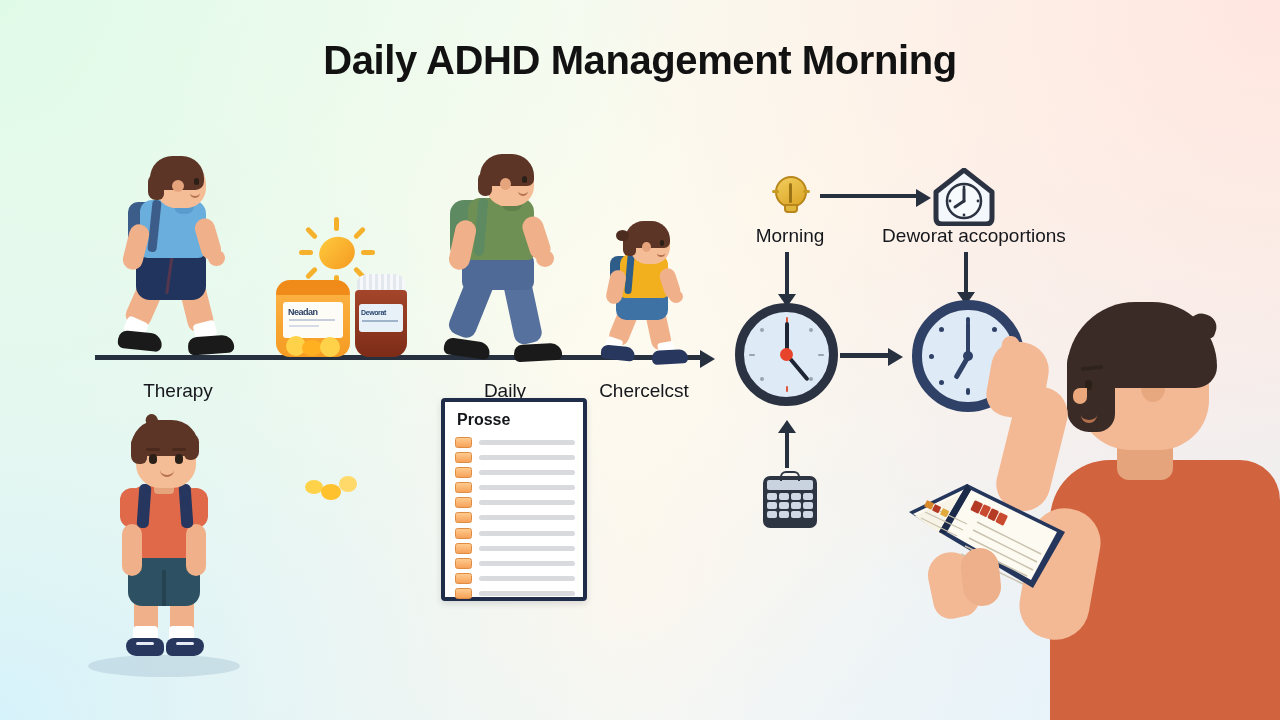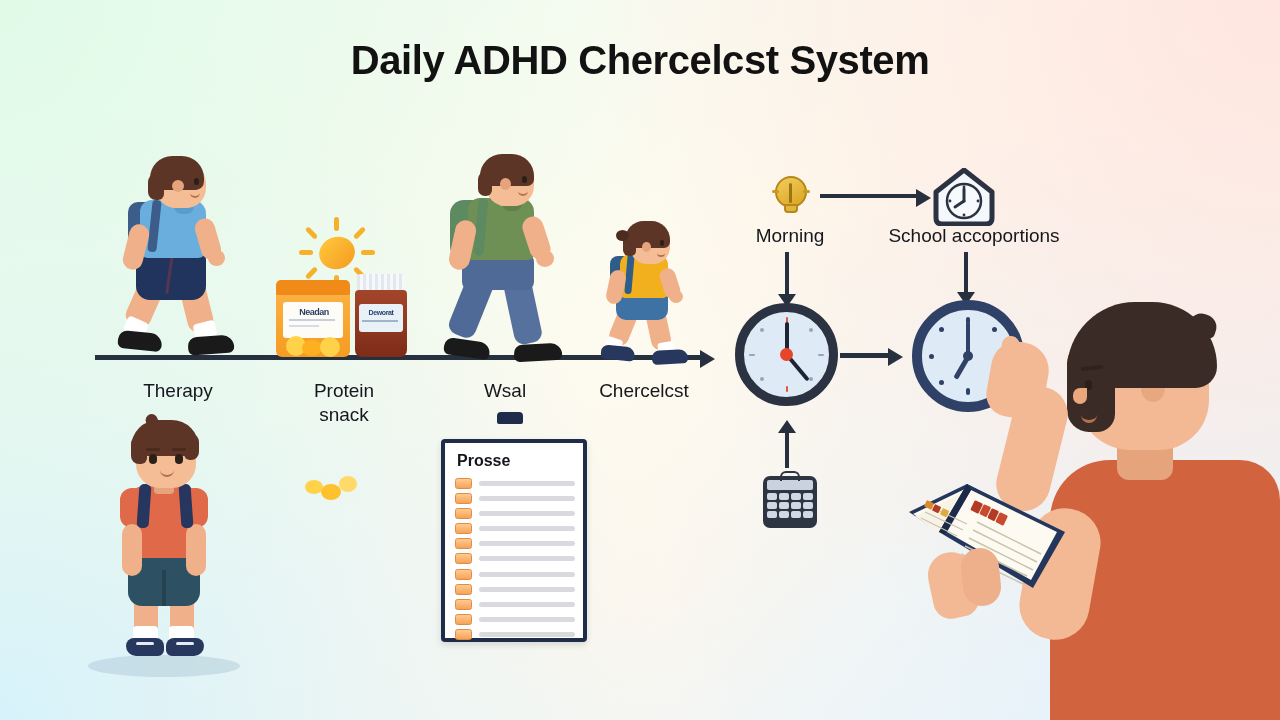--- a/index.html
+++ b/index.html
@@ -35,21 +35,21 @@
   }
   .tl-arrow.down{
     border-width:13px 9px 0 9px;border-color:#27303f transparent transparent transparent;
   }
   
   .lbl{
     font-size:19px;color:#15171c;text-align:center;line-height:1.25;
   }
   
   #clipboard{
-    left:441px;top:439px;width:138px;height:195px;
+    left:441px;top:398px;width:138px;height:195px;
     background:#ffffff;border:4px solid #1f2d4a;border-radius:4px;
     box-shadow:0 3px 7px rgba(0,0,0,.12);
   }
   #clip-clip{
     left:497px;top:412px;width:26px;height:12px;background:#1f2d4a;border-radius:4px 4px 2px 2px;
   }
   #clip-title{
     position:absolute;left:12px;top:9px;font-size:16px;font-weight:bold;color:#14161c;
   }
   .clip-rows{position:absolute;left:10px;top:34px;right:8px;}
@@ -77,38 +77,38 @@
     background:#2d3442;border-radius:7px;padding:4px;box-sizing:border-box;
   }
   #calc-screen{height:10px;background:#c9d3e0;border-radius:2px;margin-bottom:3px;}
   #calc-keys{display:grid;grid-template-columns:repeat(4,1fr);gap:2.5px;}
   .calc-key{height:6.5px;background:#cfd8e3;border-radius:2px;}
   #calc-handle{
     position:absolute;left:50%;top:-5px;transform:translateX(-50%);
     width:16px;height:8px;border:2.5px solid #2d3442;border-bottom:none;border-radius:6px 6px 0 0;
   }
   
-  .jar{border-radius:2px;overflow:hidden;text-align:center;}
+  .jar{border-radius:14px;overflow:hidden;}
   
   #sun{left:300px;top:218px;width:74px;height:70px;}
   .fig{position:absolute;}
   
   #reader-book{left:905px;top:470px;width:175px;height:130px;}
   
   #boy-shadow{
     left:88px;top:655px;width:152px;height:22px;border-radius:50%;
     background:rgba(160,190,205,.38);
   }
 </style>
 </head>
 <body>
 
 <div id="stage">
 
-  <div class="abs" id="title">Daily ADHD Chercelcst System</div>
+  <div class="abs" id="title">Daily ADHD Management Morning</div>
 
   <div class="abs tl-line" style="left:95px;top:355px;width:605px;height:5px;"></div>
   <div class="abs tl-arrow" style="left:700px;top:350px;"></div>
 
   <div class="abs tl-line" style="left:840px;top:353px;width:48px;height:5px;"></div>
   <div class="abs tl-arrow" style="left:888px;top:348px;"></div>
 
   <div class="fig" style="left:120px;top:162px;width:120px;height:196px;">
 
     <div class="abs" style="left:14px;top:104px;width:26px;height:62px;background:#f0b089;border-radius:10px;transform:rotate(24deg);"></div>
@@ -182,24 +182,20 @@
     <div class="abs" style="left:0;top:16px;width:52px;height:67px;background:linear-gradient(180deg,#a3452a,#7d2c18);border-radius:4px 4px 7px 7px;"></div>
     <div class="abs" style="left:4px;top:30px;width:44px;height:28px;background:#e9f1f8;border-radius:3px;"></div>
     <div class="abs" style="left:6px;top:35px;width:40px;font-size:7px;font-weight:bold;color:#27456e;letter-spacing:-0.4px;overflow:hidden;white-space:nowrap;">Deworat</div>
     <div class="abs" style="left:7px;top:46px;width:36px;height:2px;background:#9fb3ca;"></div>
   </div>
 
   <div class="abs" style="left:305px;top:470px;width:60px;height:34px;">
     <div class="abs" style="left:0;top:10px;width:18px;height:14px;background:#ffd24a;border-radius:50%;"></div>
     <div class="abs" style="left:16px;top:14px;width:20px;height:16px;background:#ffc22e;border-radius:50%;"></div>
     <div class="abs" style="left:34px;top:6px;width:18px;height:16px;background:#ffda6a;border-radius:50%;"></div>
-  </div>
-  <div class="abs lbl" style="left:278px;top:379px;width:132px;">
-    <div>Protein</div>
-    <div>snack</div>
   </div>
 
   <div class="fig" style="left:448px;top:162px;width:120px;height:198px;">
     <div class="abs" style="left:10px;top:106px;width:28px;height:70px;background:#4f6a96;border-radius:10px;transform:rotate(22deg);"></div>
     <div class="abs" style="left:60px;top:106px;width:28px;height:76px;background:#56719e;border-radius:10px;transform:rotate(-12deg);"></div>
     <div class="abs" style="left:-4px;top:178px;width:46px;height:17px;background:#1a1a1a;border-radius:9px 12px 6px 6px;transform:rotate(8deg);"></div>
     <div class="abs" style="left:66px;top:182px;width:48px;height:17px;background:#1a1a1a;border-radius:9px 12px 6px 6px;transform:rotate(-3deg);"></div>
     <div class="abs" style="left:14px;top:92px;width:72px;height:36px;background:#4f6a96;border-radius:8px;"></div>
 
     <div class="abs" style="left:2px;top:38px;width:38px;height:60px;background:#5e8a62;border-radius:14px;"></div>
@@ -212,21 +208,21 @@
     <div class="abs" style="left:78px;top:54px;width:21px;height:44px;background:#f0b089;border-radius:11px;transform:rotate(-18deg);"></div>
     <div class="abs" style="left:88px;top:88px;width:18px;height:17px;background:#f0b089;border-radius:50%;"></div>
     <div class="abs" style="left:52px;top:28px;width:16px;height:16px;background:#e6a47d;"></div>
     <div class="abs" style="left:38px;top:-4px;width:48px;height:48px;background:#f5bd95;border-radius:22px 24px 20px 20px;"></div>
     <div class="abs" style="left:32px;top:-8px;width:54px;height:32px;background:#5d3526;border-radius:26px 26px 8px 12px;"></div>
     <div class="abs" style="left:30px;top:10px;width:14px;height:24px;background:#5d3526;border-radius:7px 0 6px 7px;"></div>
     <div class="abs" style="left:52px;top:16px;width:11px;height:12px;background:#e6a47d;border-radius:50%;"></div>
     <div class="abs" style="left:74px;top:14px;width:5px;height:7px;background:#2b2018;border-radius:3px;"></div>
     <div class="abs" style="left:70px;top:26px;width:10px;height:6px;border-bottom:2px solid #b5714c;border-radius:0 0 8px 8px;"></div>
   </div>
-  <div class="abs lbl" style="left:440px;top:379px;width:130px;">Wsal</div>
+  <div class="abs lbl" style="left:440px;top:379px;width:130px;">Daily</div>
 
   <div class="fig" style="left:604px;top:228px;width:92px;height:134px;">
     <div class="abs" style="left:10px;top:74px;width:20px;height:44px;background:#f0b089;border-radius:9px;transform:rotate(22deg);"></div>
     <div class="abs" style="left:44px;top:74px;width:20px;height:48px;background:#f0b089;border-radius:9px;transform:rotate(-12deg);"></div>
     <div class="abs" style="left:2px;top:110px;width:16px;height:12px;background:#fff;border-radius:3px;transform:rotate(20deg);"></div>
     <div class="abs" style="left:54px;top:114px;width:16px;height:12px;background:#fff;border-radius:3px;transform:rotate(-10deg);"></div>
     <div class="abs" style="left:-3px;top:118px;width:34px;height:14px;background:#27375e;border-radius:7px 9px 5px 5px;transform:rotate(6deg);"></div>
     <div class="abs" style="left:48px;top:122px;width:36px;height:14px;background:#27375e;border-radius:7px 9px 5px 5px;transform:rotate(-3deg);"></div>
     <div class="abs" style="left:12px;top:62px;width:52px;height:30px;background:#3e72a5;border-radius:7px 7px 10px 10px;"></div>
     <div class="abs" style="left:6px;top:28px;width:22px;height:40px;background:#2f5d8a;border-radius:8px;"></div>
@@ -363,21 +359,21 @@
       <path d="M31 2 L59 24 L59 50 Q59 56 53 56 L9 56 Q3 56 3 50 L3 24 Z" fill="#f4f7fb" stroke="#2b3242" stroke-width="5" stroke-linejoin="round"></path>
       <circle cx="31" cy="33" r="17" fill="#f7fafd" stroke="#2b3242" stroke-width="2.5"></circle>
       <line x1="31" y1="33" x2="31" y2="21" stroke="#2b3242" stroke-width="3" stroke-linecap="round"></line>
       <line x1="31" y1="33" x2="22" y2="39" stroke="#2b3242" stroke-width="3" stroke-linecap="round"></line>
       <circle cx="31" cy="19" r="1.4" fill="#2b3242"></circle>
       <circle cx="45" cy="33" r="1.4" fill="#2b3242"></circle>
       <circle cx="31" cy="47" r="1.4" fill="#2b3242"></circle>
       <circle cx="17" cy="33" r="1.4" fill="#2b3242"></circle>
     </svg>
   </div>
-  <div class="abs lbl" style="left:872px;top:224px;width:204px;">School accoportions</div>
+  <div class="abs lbl" style="left:872px;top:224px;width:204px;">Deworat accoportions</div>
 
   <div class="abs tl-line" style="left:964px;top:252px;width:4px;height:42px;"></div>
   <div class="abs tl-arrow down" style="left:957px;top:292px;"></div>
 
   <div class="abs clock c1">
     <div class="tick" style="left:50%;top:5px;width:2px;height:6px;margin-left:-1px;background:#e0563b;"></div>
     <div class="tick" style="left:50%;bottom:5px;width:2px;height:6px;margin-left:-1px;background:#e0563b;"></div>
     <div class="tick" style="left:5px;top:50%;width:6px;height:2px;margin-top:-1px;"></div>
     <div class="tick" style="right:5px;top:50%;width:6px;height:2px;margin-top:-1px;"></div>
     <div class="tick" style="left:16px;top:16px;width:4px;height:4px;border-radius:50%;"></div>

